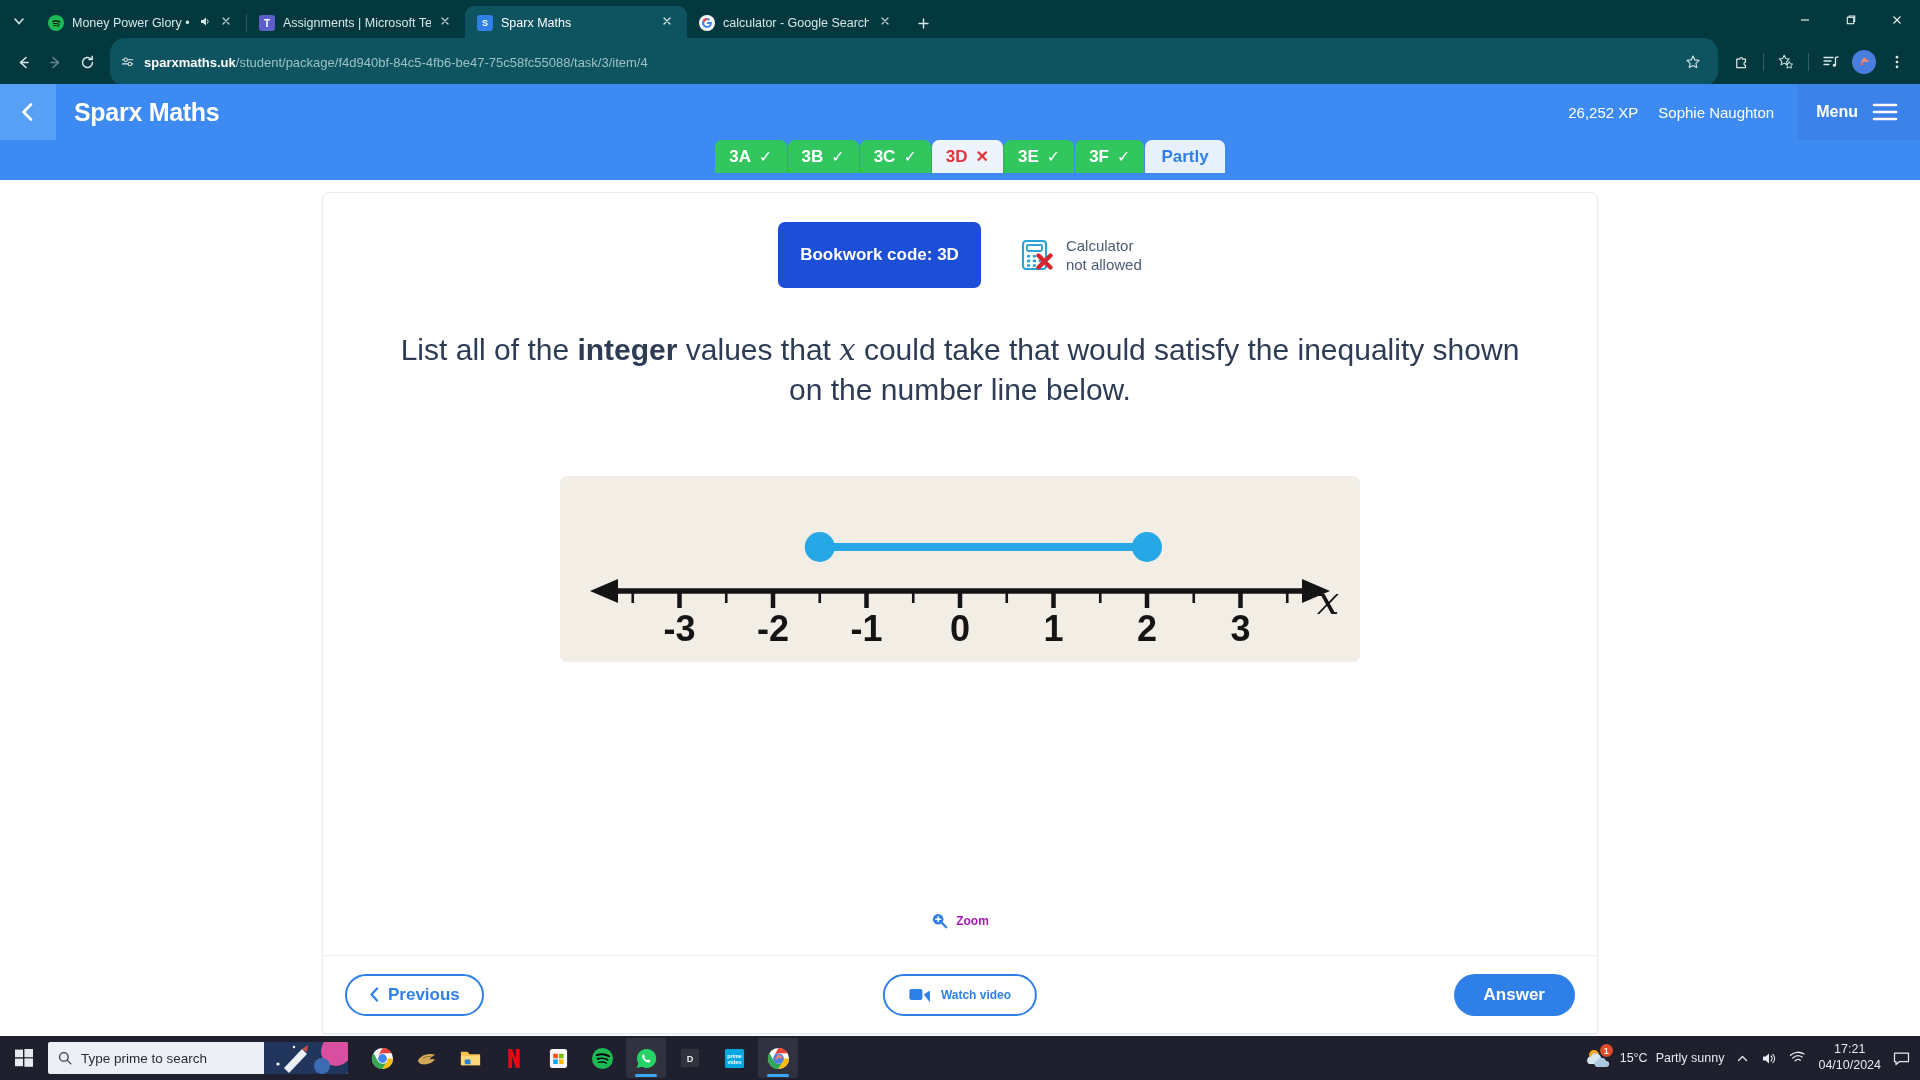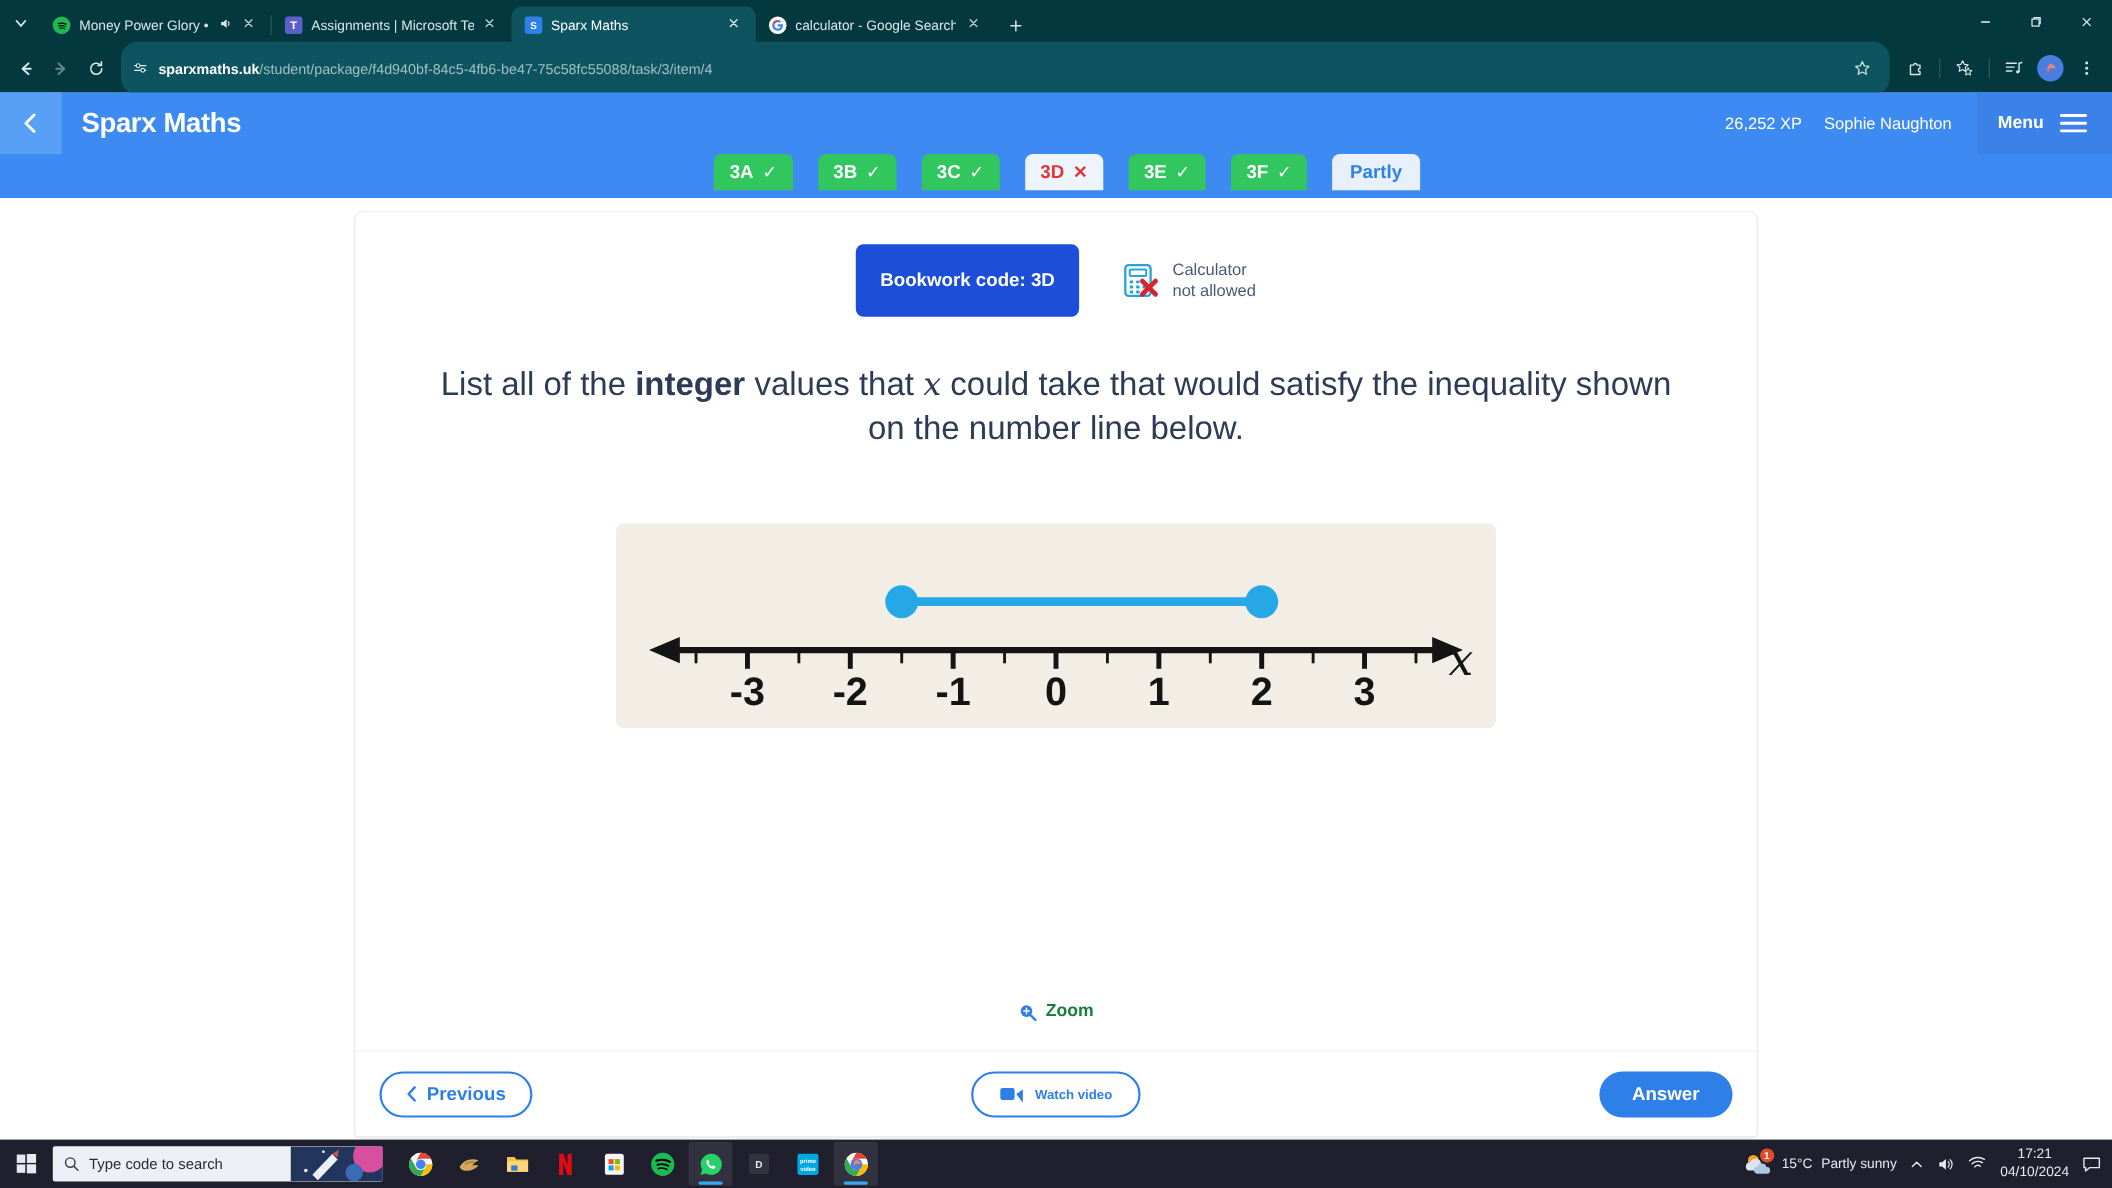--- a/index.html
+++ b/index.html
@@ -101,21 +101,21 @@
   .menu-zone {
     background: #3a82e8; height: 56px; display: flex;
     align-items: center; gap: 14px; padding: 0 22px 0 18px;
   }
   .menu-label { font-size: 16px; font-weight: 700; }
 
   .tabs-strip {
     height: 40px; background: #3d8bf2; display: flex;
     align-items: flex-start; justify-content: center; position: relative;
   }
-  .tabs-row { display: flex; align-items: flex-end; gap: 23px; margin-left: 20px; }
+  .tabs-row { display: flex; align-items: flex-end; gap: 1px; margin-left: 20px; }
   .task-tab {
     height: 33px; border-radius: 7px 7px 0 0; display: flex;
     align-items: center; justify-content: center; gap: 8px;
     padding: 0 14px; font-size: 17px; font-weight: 700;
     background: #31c75e; color: #ffffff; min-width: 68px;
   }
   .task-tab.fail { background: #eef4fb; color: #e1343c; }
   .task-tab.summary { background: #e8f1fb; color: #2f7fe8; font-weight: 700; padding: 0 16px; }
 
   .page-bg { background: #ffffff; height: 100%; }
@@ -156,21 +156,21 @@
   .numline-wrap { display: flex; justify-content: center; margin-top: 66px; }
   .numline-panel {
     width: 800px; height: 186px; background: #f2eee5; border-radius: 7px;
     display: flex; align-items: center; justify-content: center;
   }
 
   .zoom-row {
     position: absolute; left: 0; right: 0; bottom: 104px;
     display: flex; align-items: center; justify-content: center; gap: 8px;
   }
-  .zoom-label { color: #15803d; font-size: 16px; font-weight: 700; }
+  .zoom-label { color: #a21caf; font-size: 12px; font-weight: 700; }
 
   .footer {
     position: absolute; left: 0; right: 0; bottom: 0; height: 78px;
     border-top: 1px solid #edf1f6; display: flex; align-items: center;
     padding: 0 22px;
   }
   .btn-prev {
     border: 2px solid #2f7fe8; color: #2f7fe8; background: #fff;
     border-radius: 22px; height: 42px; padding: 0 22px; font-size: 17px;
     font-weight: 700; display: flex; align-items: center; gap: 8px;
@@ -567,21 +567,21 @@
         <rect x="9.4" y="9.4" width="8.6" height="8.4" fill="#e9e9f2"></rect>
     </svg>
   </div>
   <div class="tb-search">
     <span style="display:flex;">
       <svg width="14" height="14" viewBox="0 0 15 15">
           <circle cx="6.3" cy="6.3" r="4.6" stroke="#3a3a45" stroke-width="1.4" fill="none"></circle>
           <path d="M9.8 9.8l4 4" stroke="#3a3a45" stroke-width="1.4" stroke-linecap="round"></path>
         </svg>
     </span>
-    <span>Type code to search</span>
+    <span>Type prime to search</span>
     <span style="position:absolute;right:-6px;top:0;width:90px;height:32px;overflow:hidden;">
       <svg width="90" height="32" viewBox="0 0 90 32">
         <rect width="90" height="32" fill="#22355c"></rect>
         <circle cx="72" cy="9" r="15" fill="#d94fa0"></circle>
           <circle cx="58" cy="24" r="8" fill="#3c6bb5"></circle>
         <path d="M20 26 L38 7 l5 5 L25 31z" fill="#eceff4"></path>
           <path d="M38 7l6-4-1 7z" fill="#c94f4f"></path>
         <circle cx="14" cy="22" r="1.6" fill="#fff"></circle>
           <circle cx="30" cy="5" r="1.2" fill="#fff"></circle>
       </svg>

